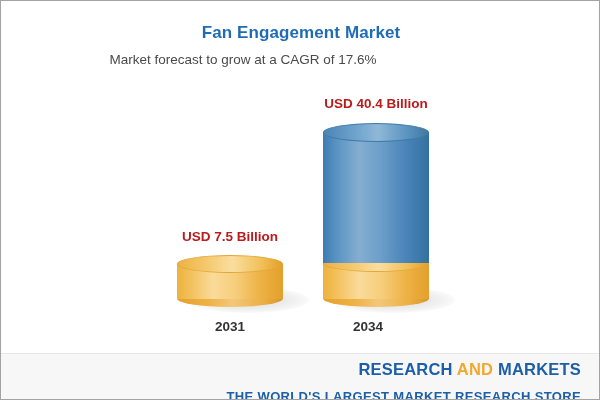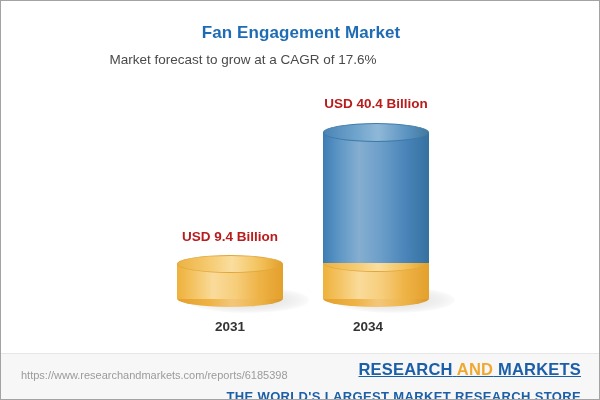--- a/index.html
+++ b/index.html
@@ -143,21 +143,20 @@
     right: 18px;
     top: 359px;
     text-align: right;
   }
   #logo-main {
     font-size: 16.5px;
     font-weight: bold;
     color: #1b5fa8;
     letter-spacing: .2px;
     white-space: nowrap;
-    text-decoration: underline;
   }
   #logo-main .gold { color: #f0a830; }
   #logo-tag {
     font-size: 13px;
     font-weight: bold;
     color: #1b5fa8;
     letter-spacing: .35px;
     margin-top: 10px;
     white-space: nowrap;
   }
@@ -167,21 +166,21 @@
 
 <div id="page">
 
   <div id="chart-title">Fan Engagement Market</div>
   <div id="chart-subtitle">Market forecast to grow at a CAGR of 17.6%</div>
 
   <div id="plot">
 
     <div class="bar-group">
 
-      <div class="value-label" style="left:119px; top:228px;">USD 9.4 Billion</div>
+      <div class="value-label" style="left:119px; top:228px;">USD 7.5 Billion</div>
 
       <div class="cyl">
         <div class="cyl-shadow" style="left:186px; top:286px; width:122px; height:26px;"></div>
         <div class="cyl-bottom gold-body" style="left:176px; top:289px; width:106px; height:17px; border-radius:50%;
                     background:linear-gradient(to right,#e3a02c 0%,#eeb245 30%,#f3c77a 52%,#edb143 80%,#d9962a 100%);"></div>
         <div class="cyl-body gold-body" style="left:176px; top:263px; width:106px; height:35px;"></div>
         <div class="cyl-top gold-top" style="left:176px; top:254px; width:106px; height:18px;"></div>
       </div>
 
       <div class="cat-label" style="left:119px; top:318px;">2031</div>
@@ -204,20 +203,19 @@
       </div>
 
       <div class="cat-label" style="left:257px; top:318px;">2034</div>
     </div>
 
   </div>
 
   <div id="footer"></div>
   <div id="footer-sep"></div>
 
-  <div id="footer-url">https://www.researchandmarkets.com/reports/6185398</div>
 
   <div id="logo">
     <div id="logo-main"><span>RESEARCH</span> <span class="gold">AND</span> <span>MARKETS</span></div>
     <div id="logo-tag">THE WORLD'S LARGEST MARKET RESEARCH STORE</div>
   </div>
 
 </div>
 
 </body></html>

